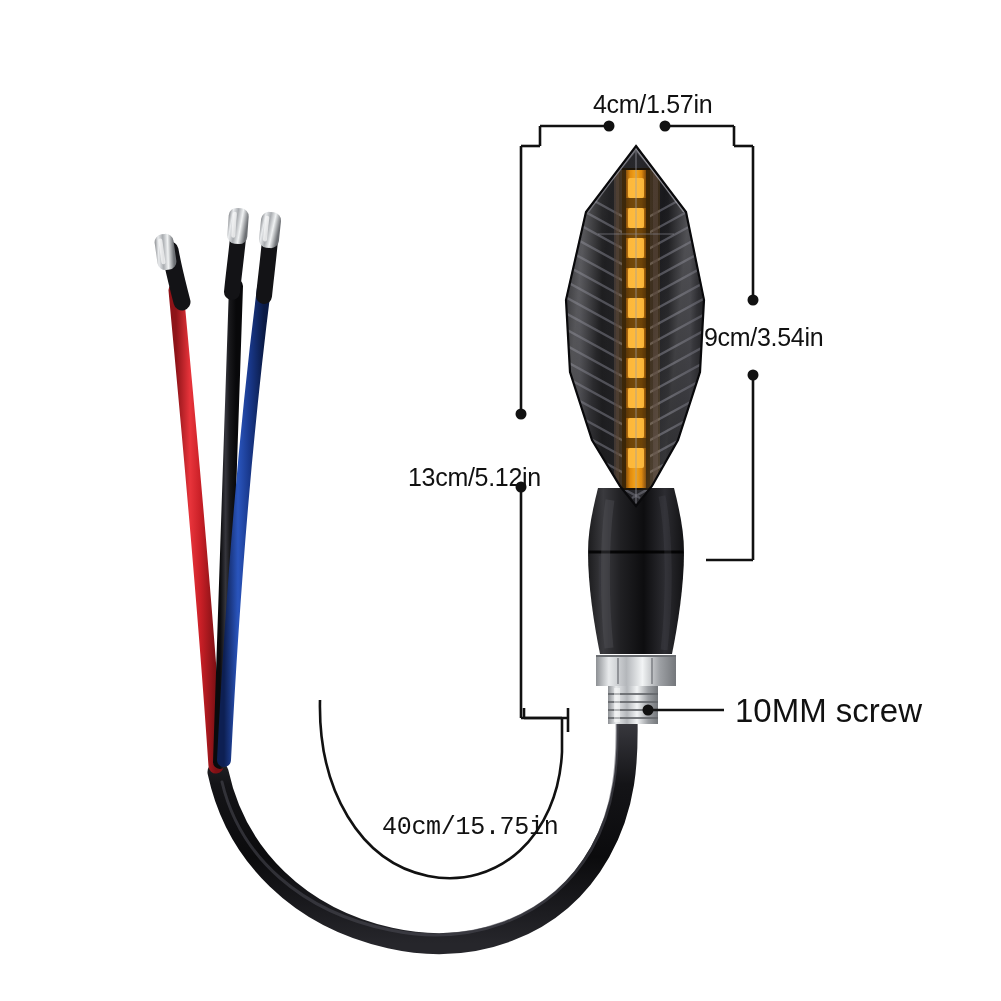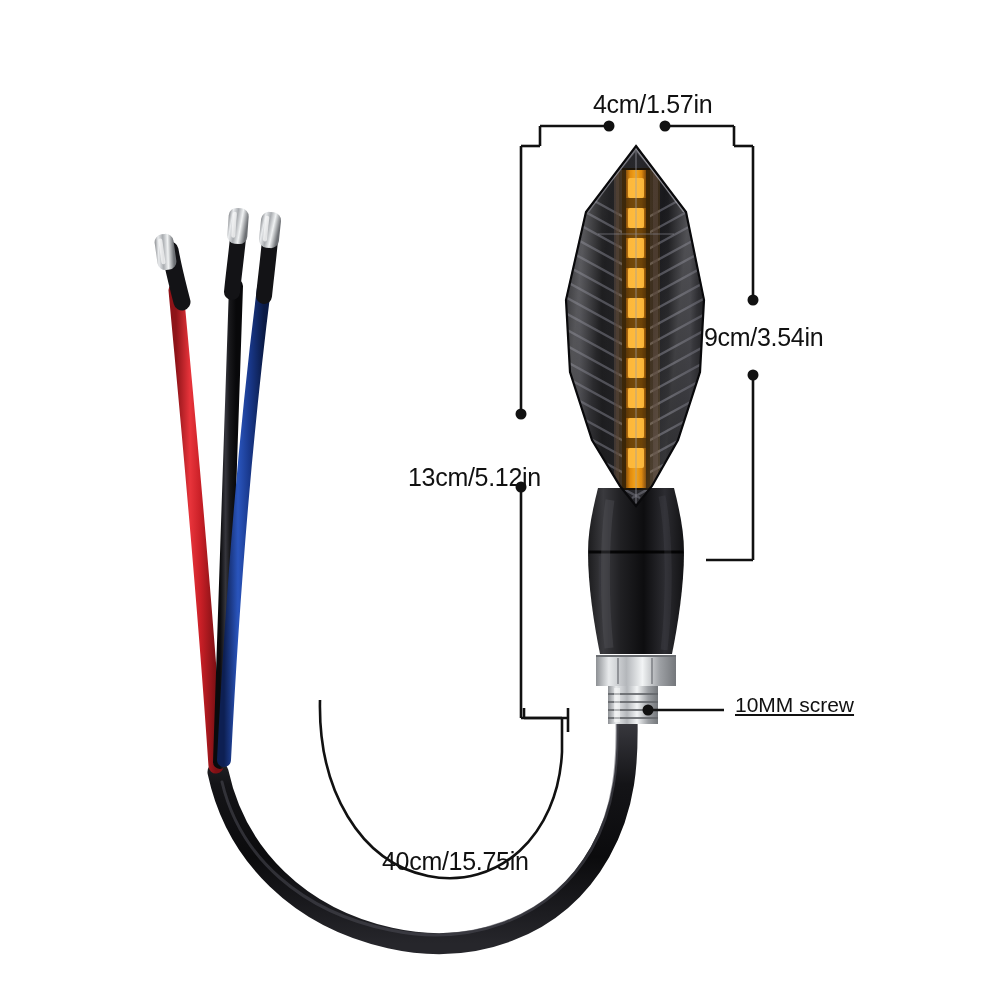--- a/index.html
+++ b/index.html
@@ -30,24 +30,23 @@
     font-family: "Liberation Sans", sans-serif;
     font-size: 25px;
     letter-spacing: -0.3px;
     white-space: nowrap;
     line-height: 1;
   }
   .callout-label {
     position: absolute;
     color: #111111;
     font-family: "Liberation Sans", sans-serif;
-    font-size: 21px;
+    font-size: 33px;
     white-space: nowrap;
     line-height: 1;
-    text-decoration: underline;
   }
 </style>
 </head>
 <body>
 
 <div id="stage">
 
   <svg class="layer" viewBox="0 0 1001 1001">
     <defs>
 
@@ -428,17 +427,17 @@
       </g>
     </g>
   </svg>
 
   <div class="dim-label" style="left:593px; top:92px;">4cm/1.57in</div>
 
   <div class="dim-label" style="left:408px; top:438px;margin-top:27px;">13cm/5.12in</div>
 
   <div class="dim-label" style="left:704px; top:325px;">9cm/3.54in</div>
 
-  <div class="dim-label" style="left:382px; top:849px;">40cm/15.75in</div>
+  <div class="dim-label" style="left:382px; top:815px;font-family:Liberation Mono, monospace;">40cm/15.75in</div>
 
   <div class="callout-label" style="left:735px; top:694px;">10MM screw</div>
 
 </div>
 
 </body></html>

